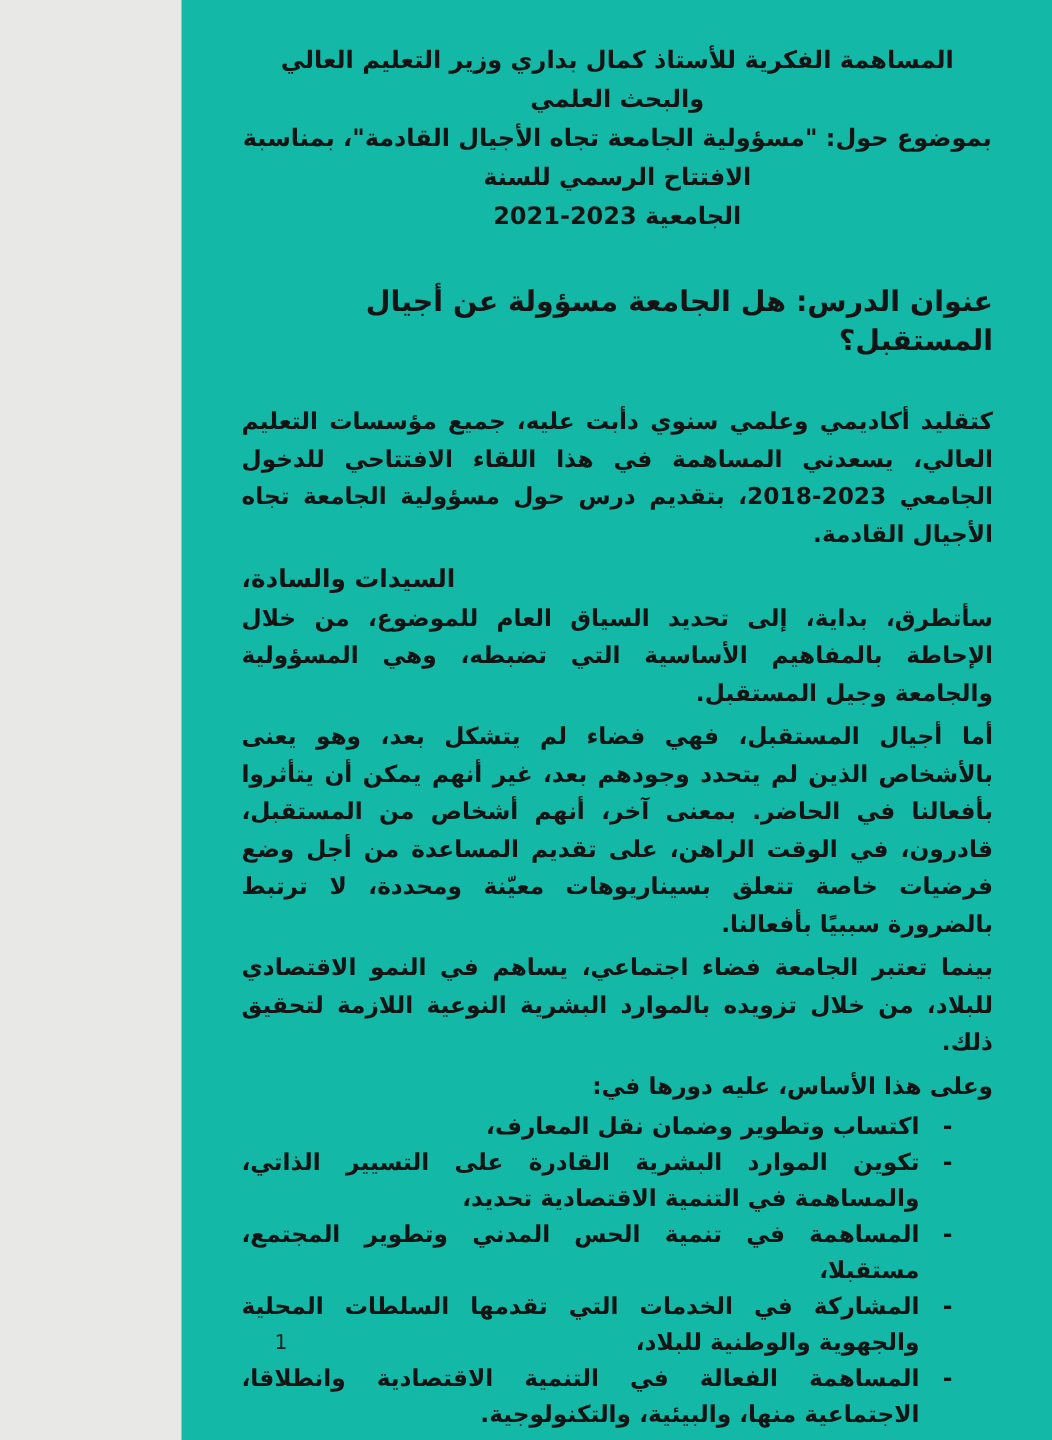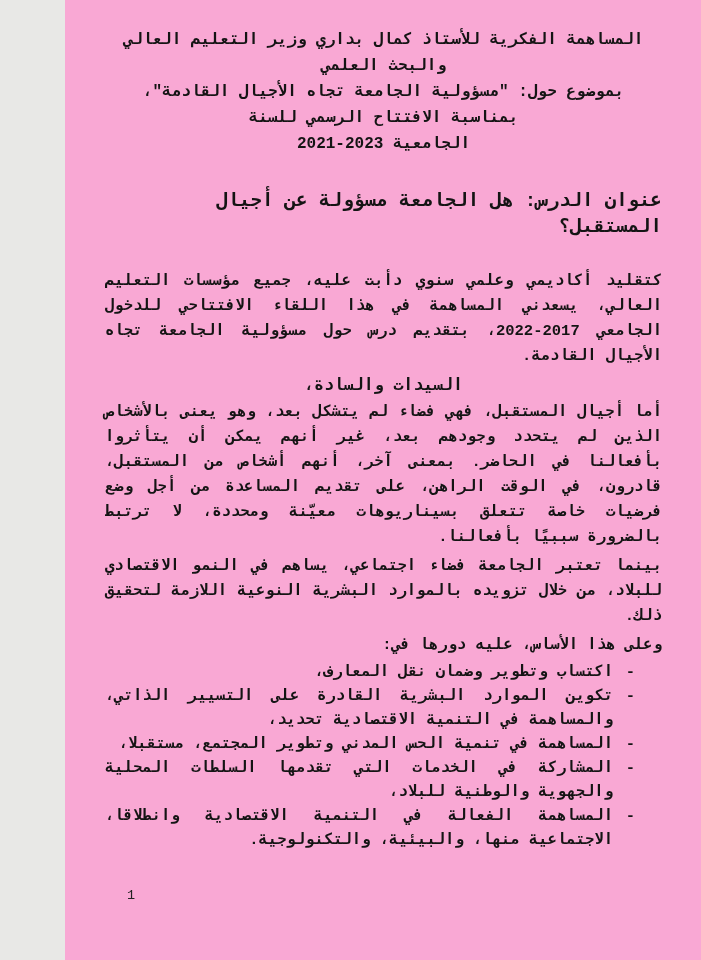--- a/index.html
+++ b/index.html
@@ -3,27 +3,26 @@
 <meta charset="utf-8">
 <style>
   * { box-sizing: border-box; margin: 0; padding: 0; }
   html, body { background: #e8e8e6; }
   body {
     width: 701px; height: 960px;
     font-family: "DejaVu Sans", sans-serif;
   }
   .page {
     position: relative;
-    width: 636px; height: 960px;
-    background: #f9a8d4;
+    width: 580px; height: 960px;
+    background: #14b8a6;
     color: #141414;
     direction: rtl;
     padding: 27px 39px 0 40px;
     overflow: hidden;
-    font-family: Liberation Mono, monospace;
   }
   .doc-header {
     text-align: center;
     font-weight: 700;
     font-size: 16px;
     line-height: 26px;
   }
   .doc-title {
     font-size: 19px;
     font-weight: 700;
@@ -34,21 +33,21 @@
     font-size: 15.5px;
     font-weight: 700;
     line-height: 25px;
     text-align: justify;
     margin-bottom: 4px;
   }
   .sec-heading {
     font-size: 16.5px;
     font-weight: 700;
     line-height: 25px;
-    text-align: center;
+    text-align: left;
     margin-bottom: 2px;
   }
   .lead { margin-bottom: 2px; text-align: right; }
   .bullets {
     list-style: none;
     padding: 0 27px 0 0;
     margin: 0 0 4px 0;
   }
   .bullets li {
     display: flex;
@@ -83,24 +82,25 @@
 <div class="page">
 
   <header class="doc-header">
     <div class="h-line">المساهمة الفكرية للأستاذ كمال بداري وزير التعليم العالي والبحث العلمي</div>
     <div class="h-line">بموضوع حول: "مسؤولية الجامعة تجاه الأجيال القادمة"، بمناسبة الافتتاح الرسمي  للسنة</div>
     <div class="h-line">الجامعية 2023-2021</div>
   </header>
 
   <h1 class="doc-title">عنوان الدرس: هل الجامعة مسؤولة عن أجيال المستقبل؟</h1>
 
-  <p class="para">كتقليد أكاديمي وعلمي سنوي دأبت عليه، جميع مؤسسات التعليم العالي، يسعدني المساهمة في هذا اللقاء الافتتاحي للدخول الجامعي 2017-2022، بتقديم درس حول مسؤولية الجامعة تجاه الأجيال القادمة.</p>
+  <p class="para">كتقليد أكاديمي وعلمي سنوي دأبت عليه، جميع مؤسسات التعليم العالي، يسعدني المساهمة في هذا اللقاء الافتتاحي للدخول الجامعي 2023-2018، بتقديم درس حول مسؤولية الجامعة تجاه الأجيال القادمة.</p>
 
   <h2 class="sec-heading">السيدات والسادة،</h2>
 
+  <p class="para">سأتطرق، بداية، إلى تحديد السياق العام للموضوع، من خلال الإحاطة بالمفاهيم الأساسية التي تضبطه، وهي المسؤولية والجامعة وجيل المستقبل.</p>
   <p class="para">أما أجيال المستقبل، فهي فضاء لم يتشكل بعد، وهو يعنى بالأشخاص الذين لم يتحدد وجودهم بعد، غير أنهم يمكن أن يتأثروا بأفعالنا في الحاضر. بمعنى آخر، أنهم أشخاص من المستقبل، قادرون، في الوقت الراهن، على تقديم المساعدة من أجل وضع فرضيات خاصة تتعلق بسيناريوهات معيّنة ومحددة، لا ترتبط بالضرورة سببيًا بأفعالنا.</p>
   <p class="para">بينما تعتبر الجامعة فضاء اجتماعي، يساهم في النمو الاقتصادي للبلاد، من خلال تزويده بالموارد البشرية النوعية اللازمة لتحقيق ذلك.</p>
   <p class="para lead">وعلى هذا الأساس، عليه دورها في:</p>
 
   <ul class="bullets">
     <li>
       <span class="dash">-</span>
       <span class="li-text">اكتساب وتطوير وضمان نقل المعارف،</span>
     </li>
     <li>

